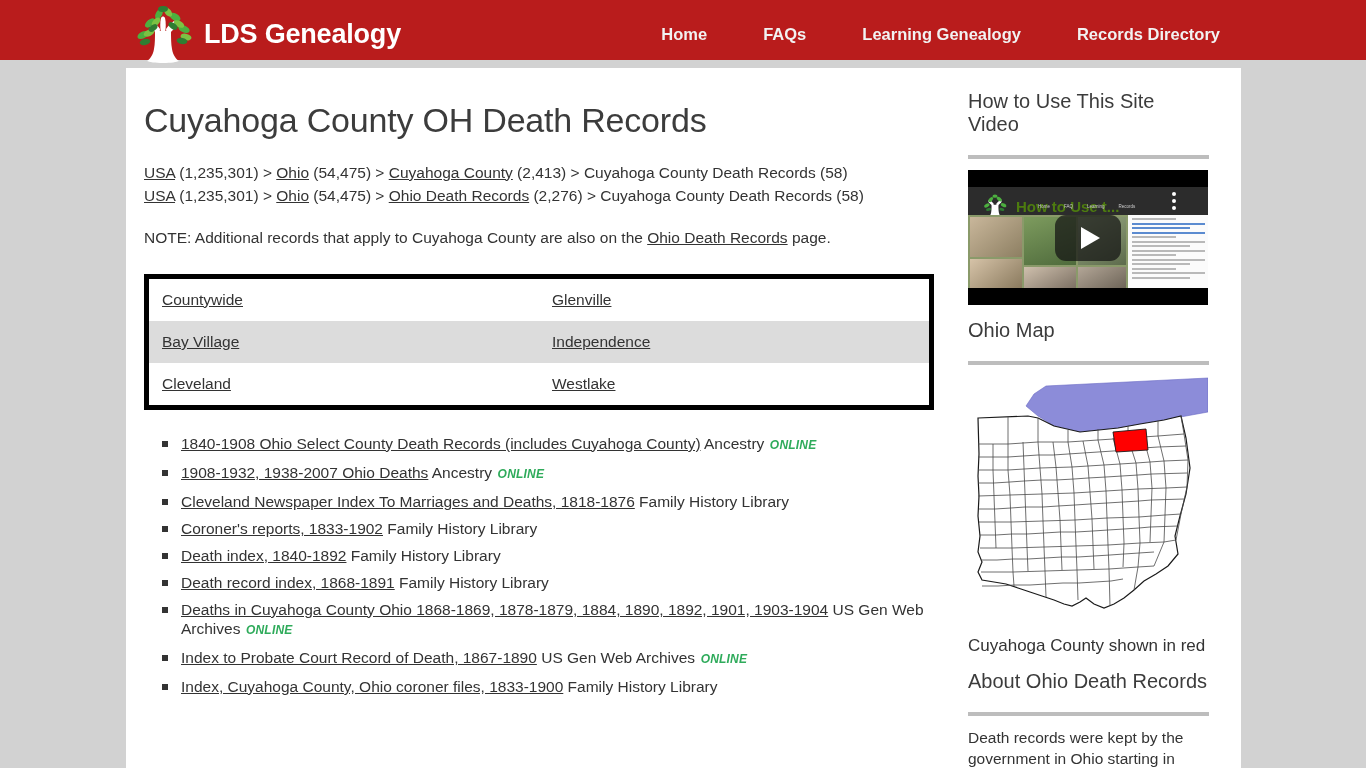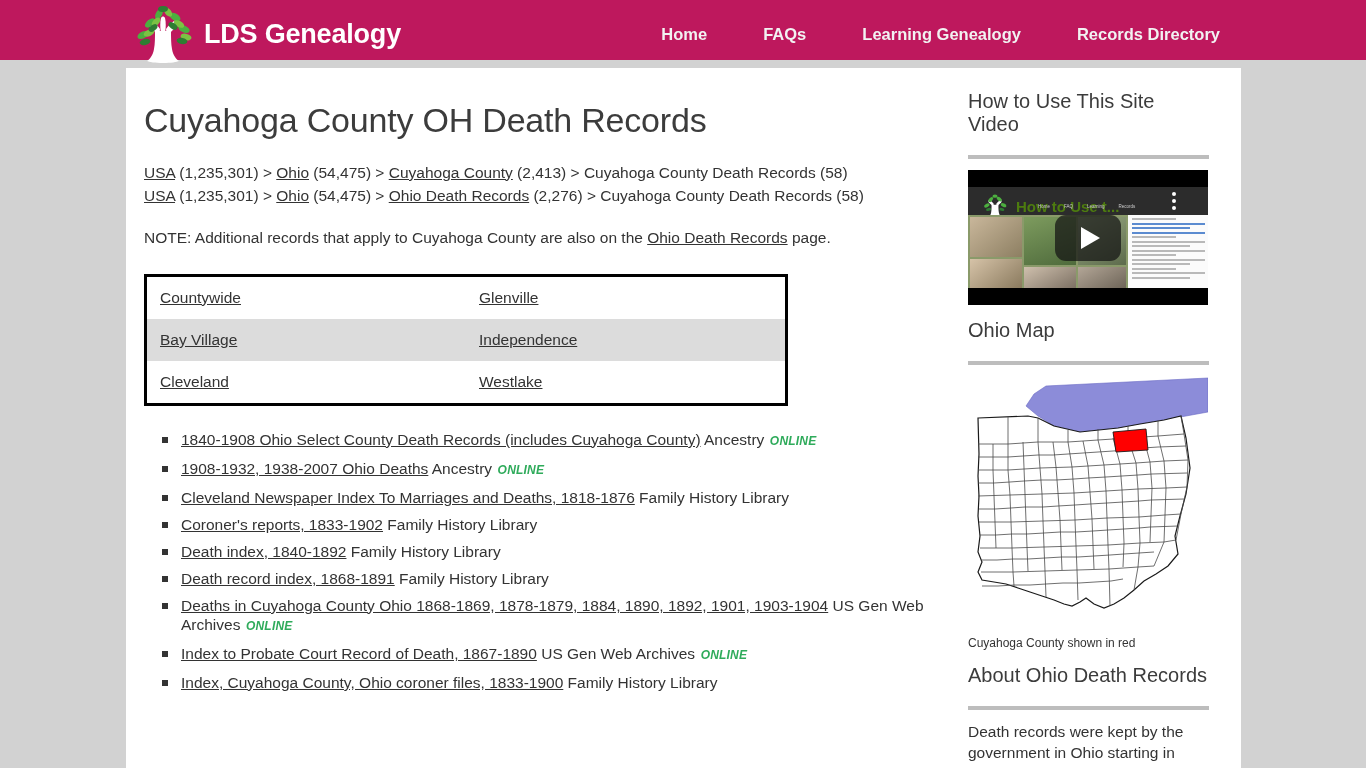--- a/index.html
+++ b/index.html
@@ -9,21 +9,21 @@
     width: 1366px; height: 768px;
     overflow: hidden;
     background: #d2d2d2;
     font-family: "Liberation Sans", sans-serif;
   }
 
   
   .topbar {
     position: absolute; top: 0; left: 0;
     width: 1366px; height: 60px;
-    background: #be185d;
+    background: #b91c1c;
     display: flex; align-items: center;
   }
   .brand {
     position: absolute; left: 128px; top: 0;
     height: 68px; display: flex; align-items: center; gap: 6px;
     text-decoration: none;
   }
   .brand-logo { width: 70px; height: 62px; display: block; }
   .brand-text {
     color: #ffffff; font-size: 27px; font-weight: bold;
@@ -72,23 +72,23 @@
 
   .note {
     margin-top: 22px;
     font-size: 15.5px; color: #333333;
   }
   .note a { color: #333333; text-decoration: underline; }
 
   
   table.cities {
     margin-top: 27px;
-    width: 644px;
+    width: 790px;
     border-collapse: collapse;
-    border: 3px solid #000000;
+    border: 5px solid #000000;
     padding-left: 9px;
   }
   table.cities td {
     padding: 12px 13px;
     font-size: 15.5px;
     width: 50%;
     border: none;
   }
   table.cities tr:nth-child(even) { background: #dcdcdc; }
   table.cities tr:nth-child(odd)  { background: #ffffff; }
@@ -216,21 +216,21 @@
   .play-tri {
     width: 0; height: 0;
     border-left: 19px solid #ffffff;
     border-top: 11px solid transparent;
     border-bottom: 11px solid transparent;
     margin-left: 5px;
   }
 
   .map-box { width: 240px; }
   .map-caption {
-    font-size: 12px; color: #333333;
+    font-size: 17px; color: #333333;
     margin-top: 11px;
   }
   .about-text {
     font-size: 15.5px; color: #333333; line-height: 21px;
     margin: 0;
   }
 </style>
 </head>
 <body>
 

